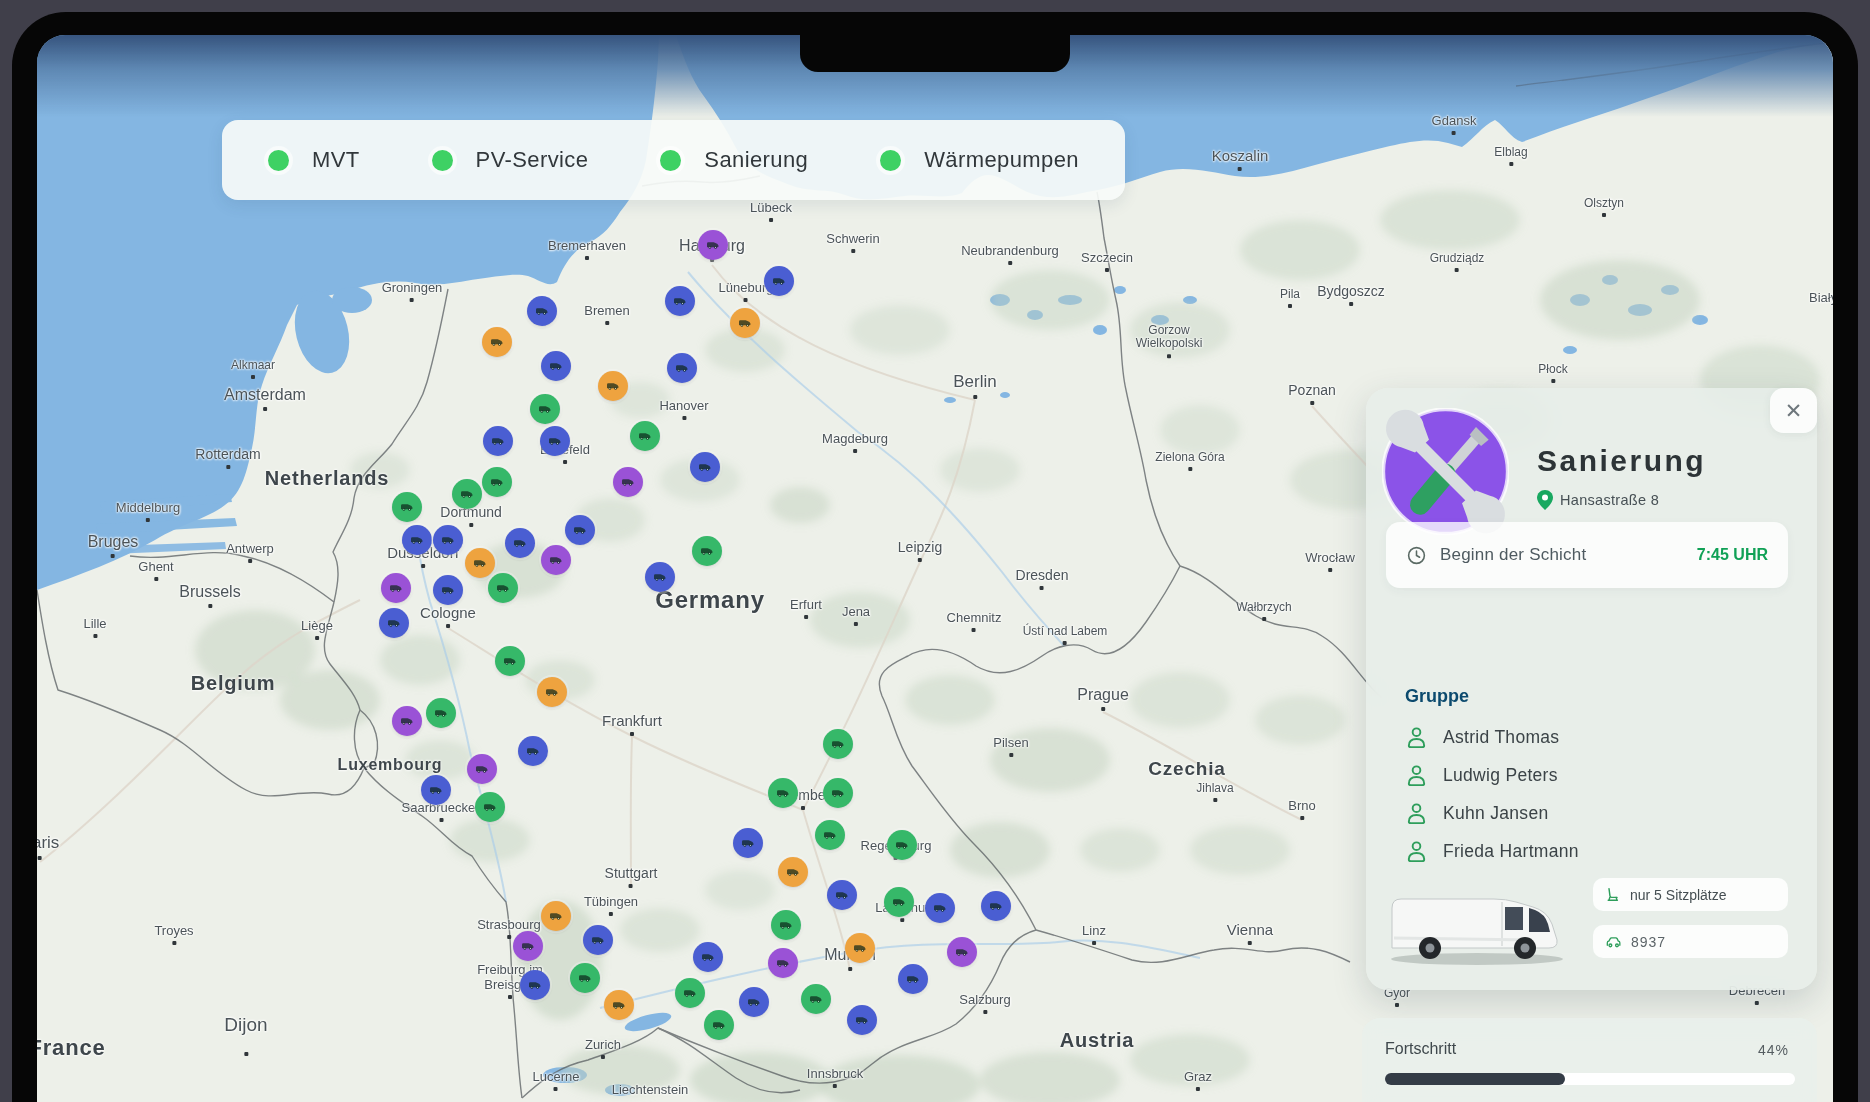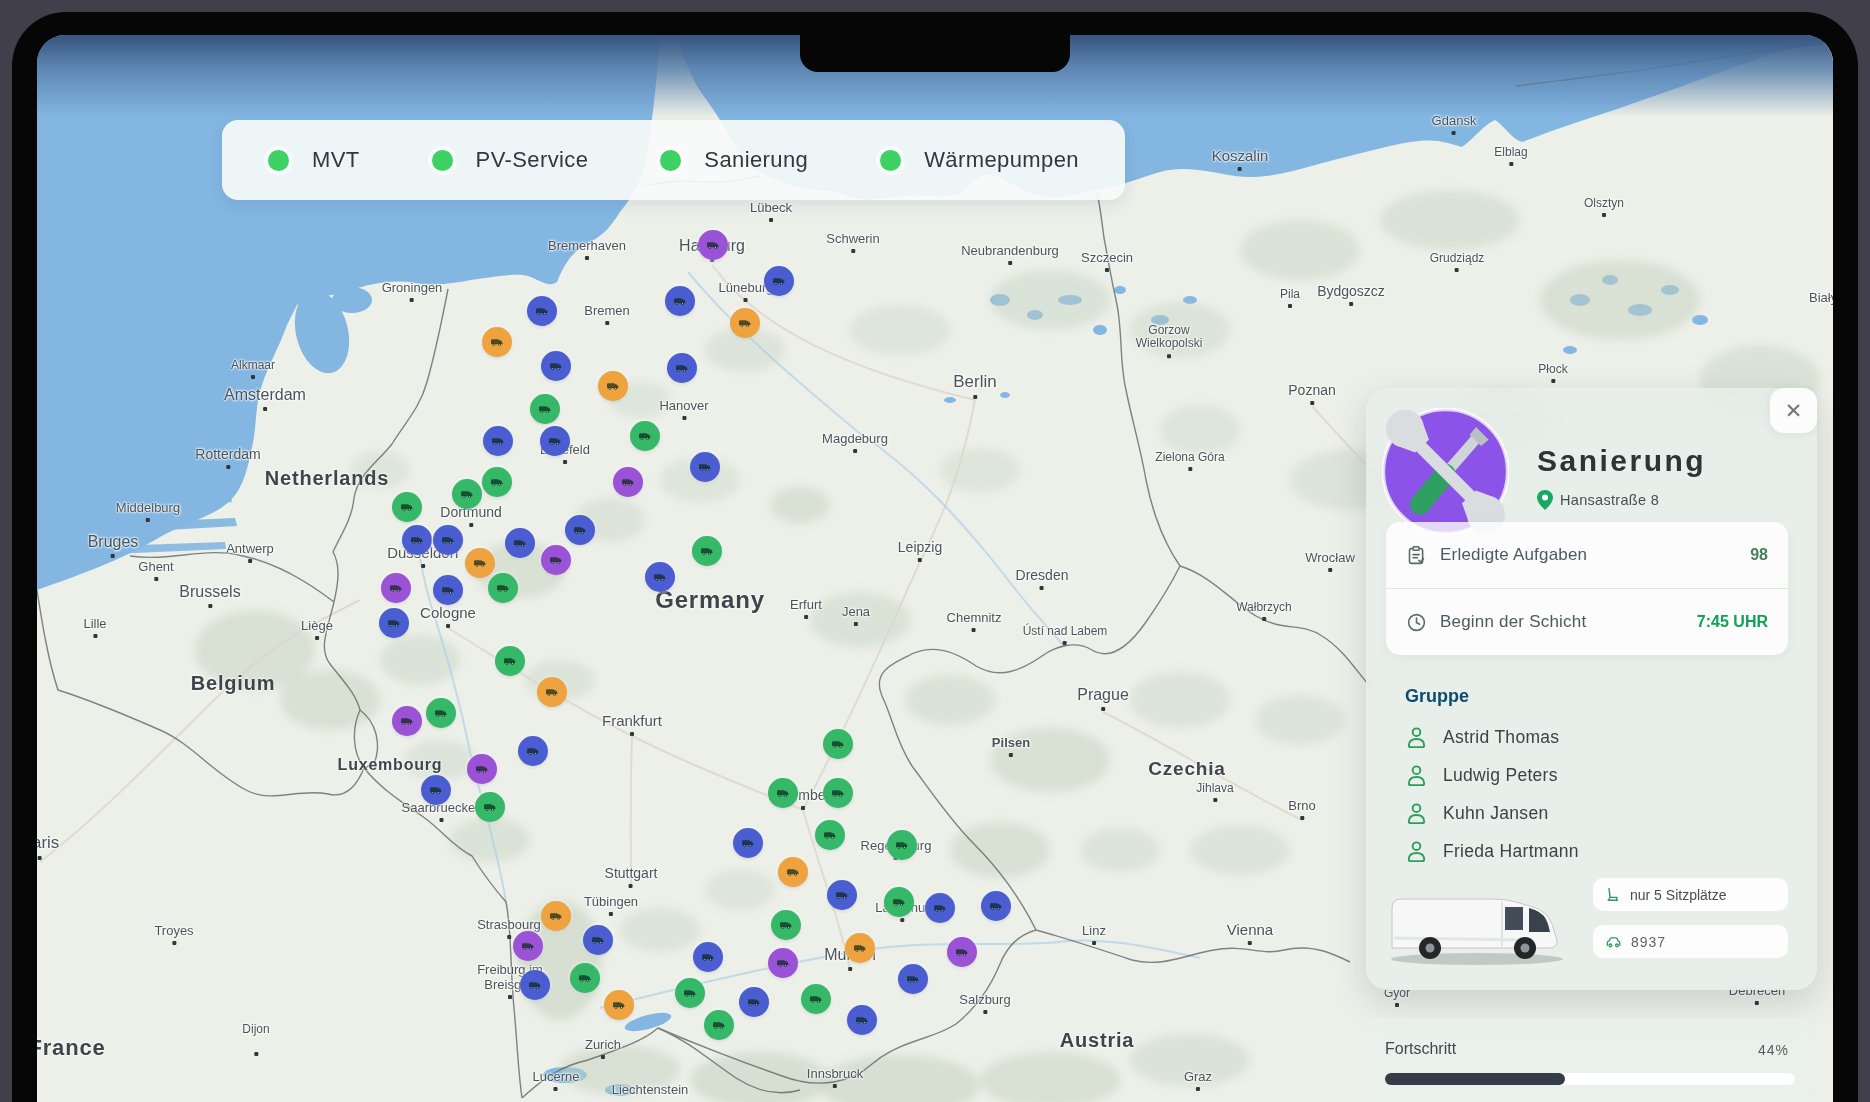--- a/index.html
+++ b/index.html
@@ -391,21 +391,21 @@
           <span class="d"></span>
         </div>
         <div class="city" style="left: 3px; top: 825px; font-size: 17px;">
           <span>Paris</span>
           <span class="d"></span>
         </div>
         <div class="city" style="left: 137px; top: 910px; font-size: 13px;">
           <span>Troyes</span>
           <span class="d"></span>
         </div>
-        <div class="city" style="left: 219px; top: 1021px; font-size: 12px; gap: 16px;">
+        <div class="city" style="left: 209px; top: 1021px; font-size: 19px; gap: 16px;">
           <span>Dijon</span>
           <span class="d"></span>
         </div>
         <div class="city" style="left: 1417px; top: 100px; font-size: 13px;">
           <span>Gdansk</span>
           <span class="d"></span>
         </div>
         <div class="city" style="left: 1203px; top: 136px; font-size: 15px;">
           <span>Koszalin</span>
           <span class="d"></span>
@@ -455,21 +455,21 @@
           <span class="d"></span>
         </div>
         <div class="city" style="left: 1227px; top: 586px; font-size: 12px;">
           <span>Wałbrzych</span>
           <span class="d"></span>
         </div>
         <div class="city" style="left: 1066px; top: 676px; font-size: 16px;">
           <span>Prague</span>
           <span class="d"></span>
         </div>
-        <div class="city" style="left: 974px; top: 722px; font-size: 13px; font-weight: bold;">
+        <div class="city" style="left: 974px; top: 722px; font-size: 13px;">
           <span>Pilsen</span>
           <span class="d"></span>
         </div>
         <div class="city" style="left: 1178px; top: 767px; font-size: 12px;">
           <span>Jihlava</span>
           <span class="d"></span>
         </div>
         <div class="city" style="left: 1265px; top: 785px; font-size: 13px;">
           <span>Brno</span>
           <span class="d"></span>
@@ -1142,31 +1142,20 @@
       </div>
       <div class="p-title">Sanierung</div>
       <div class="p-addr">
         <svg width="16" height="20" viewBox="0 0 16 20">
           <path d="M8,0 C3.6,0 0,3.4 0,7.7 C0,13 8,20 8,20 C8,20 16,13 16,7.7 C16,3.4 12.4,0 8,0 Z" fill="#18a860"></path>
           <circle cx="8" cy="7.5" r="3" fill="#fff"></circle>
         </svg>
         <span>Hansastraße 8</span>
       </div>
       <div class="stats-card" id="stats">
-          <div class="stat-row">
-            <span style="display: flex;">
-              <svg width="21" height="21" viewBox="0 0 24 24" fill="none" stroke="#5a6a64" stroke-width="1.8" stroke-linecap="round">
-                <rect x="4" y="4" width="15" height="17" rx="2.5"></rect>
-                <rect x="8" y="2" width="7" height="4" rx="1.2" fill="#e9efeb"></rect>
-                <path d="M8,11 L15,11 M8,14.5 L13,14.5 M14.5,17.5 L16.5,19.5 L20,15.5"></path>
-              </svg>
-            </span>
-            <span class="stat-label">Erledigte Aufgaben</span>
-            <span class="stat-value">98</span>
-          </div>
           <div class="stat-row">
             <span style="display: flex;">
               <svg width="21" height="21" viewBox="0 0 24 24" fill="none" stroke="#5a6a64" stroke-width="1.8" stroke-linecap="round">
                 <circle cx="12" cy="12" r="9"></circle>
                 <path d="M12,7 L12,12 L15.5,14"></path>
               </svg>
             </span>
             <span class="stat-label">Beginn der Schicht</span>
             <span class="stat-value time">7:45 UHR</span>
           </div>

